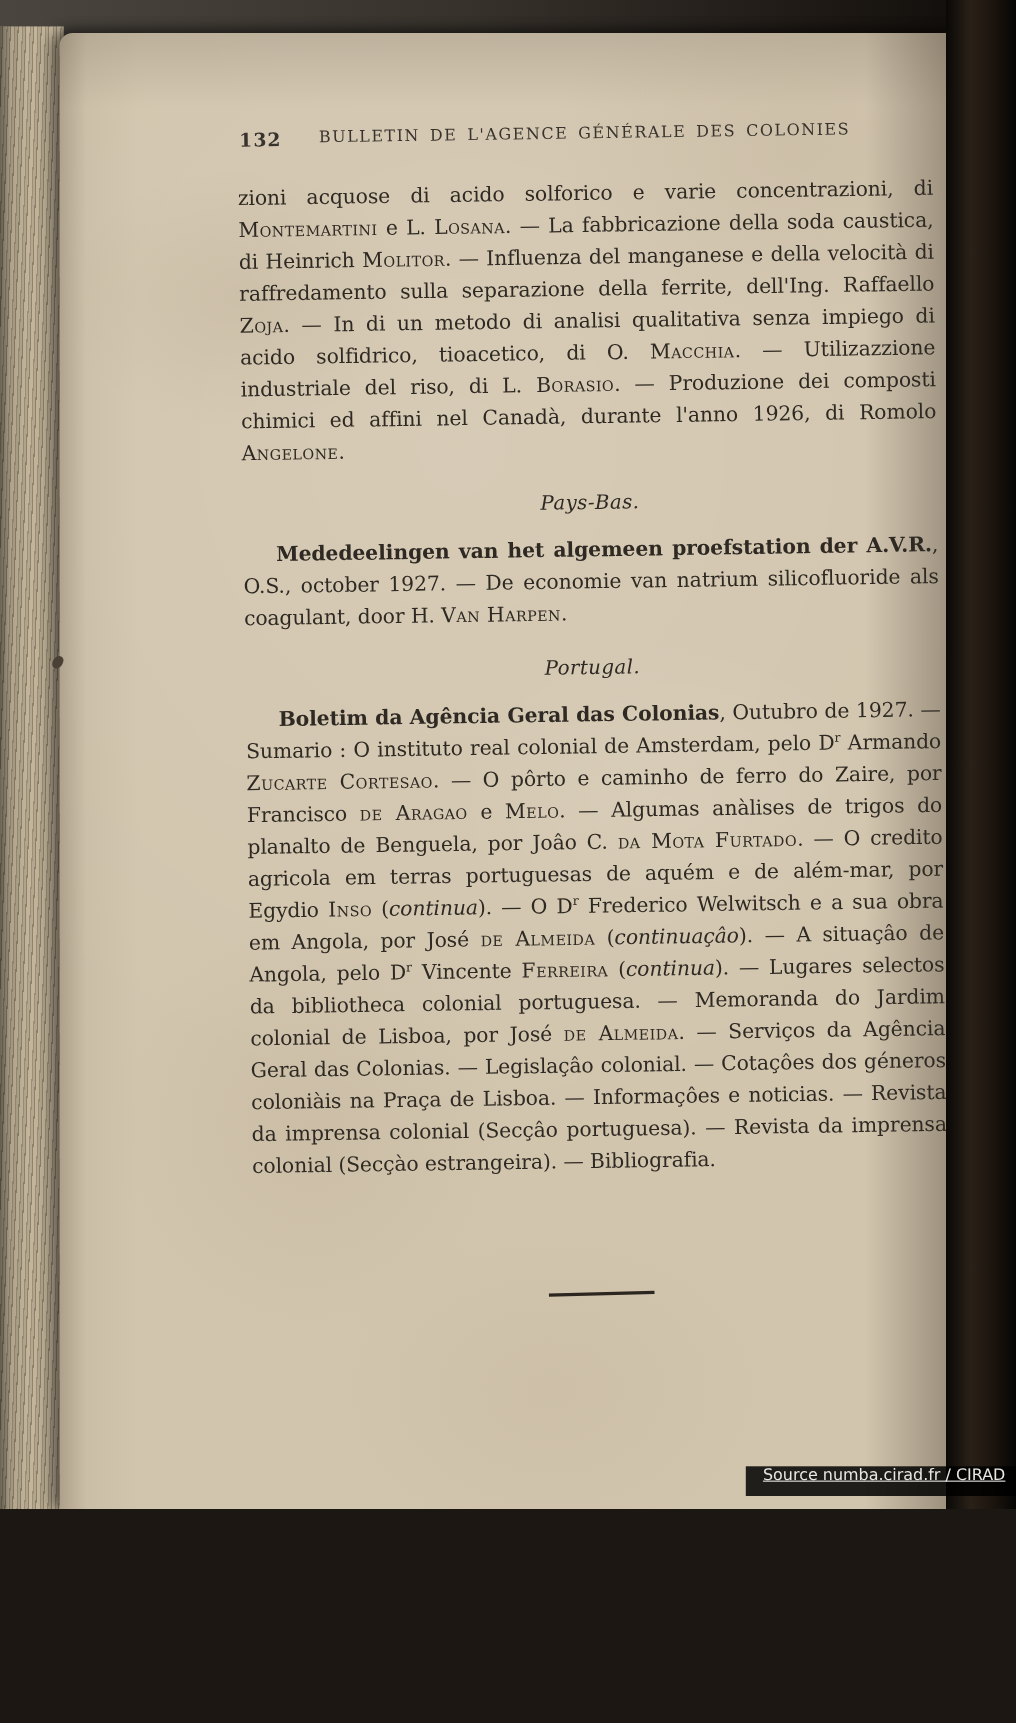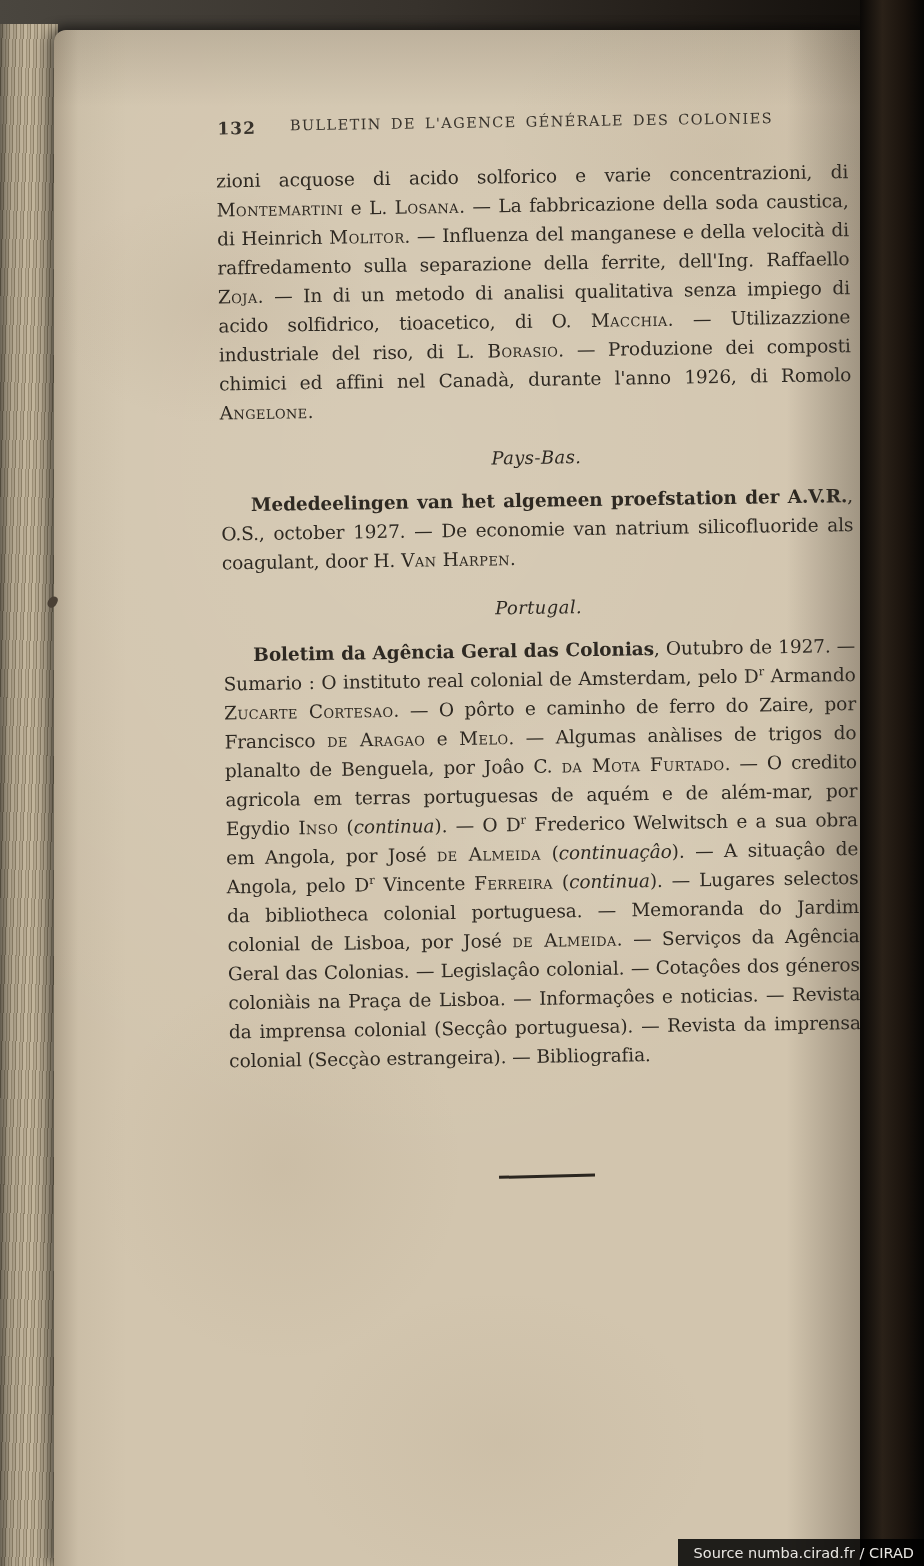--- a/index.html
+++ b/index.html
@@ -1,19 +1,19 @@
 <!DOCTYPE html>
 <html><head>
 <meta charset="utf-8">
 <style>
   html, body { margin: 0; padding: 0; background: #1c1712; }
   .scan-root {
     position: relative;
     width: 924px;
-    height: 1566px;
+    height: 1372px;
     overflow: hidden;
     background: #14532d;
     font-family: "DejaVu Serif", "Liberation Serif", serif;
   }
   
   .top-band {
     position: absolute; top: 0; left: 0; right: 0; height: 34px;
     background: linear-gradient(90deg, #4a463f 0%, #37322c 45%, #221d18 75%, #0e0b08 100%);
     z-index: 0;
   }
@@ -104,27 +104,28 @@
   .i  { font-style: italic; }
   .sup { font-size: 0.62em; vertical-align: super; line-height: 0; }
   .end-rule {
     width: 96px; height: 3px;
     margin: 104px auto 0 auto;
     background: #2b261f;
     transform: rotate(-0.6deg);
   }
   
   .footer-bar {
-    position: absolute; right: 0; bottom: 0; height: 27px; z-index: 6;
-    display: flex; align-items: center;
+    position: absolute; right: 0; bottom: 12px; height: 27px; z-index: 6;
+    display: flex; 
     padding: 0 10px 0 16px;
     background: rgba(0,0,0,0.85);
     color: #e9e7e3;
     font-family: "DejaVu Sans", "Liberation Sans", sans-serif;
     font-size: 14.5px;
+    text-decoration: underline;
   }
 </style>
 </head>
 <body>
 
 <div class="scan-root">
 
   <div class="top-band"></div>
 
   <div class="page-edges"></div>

